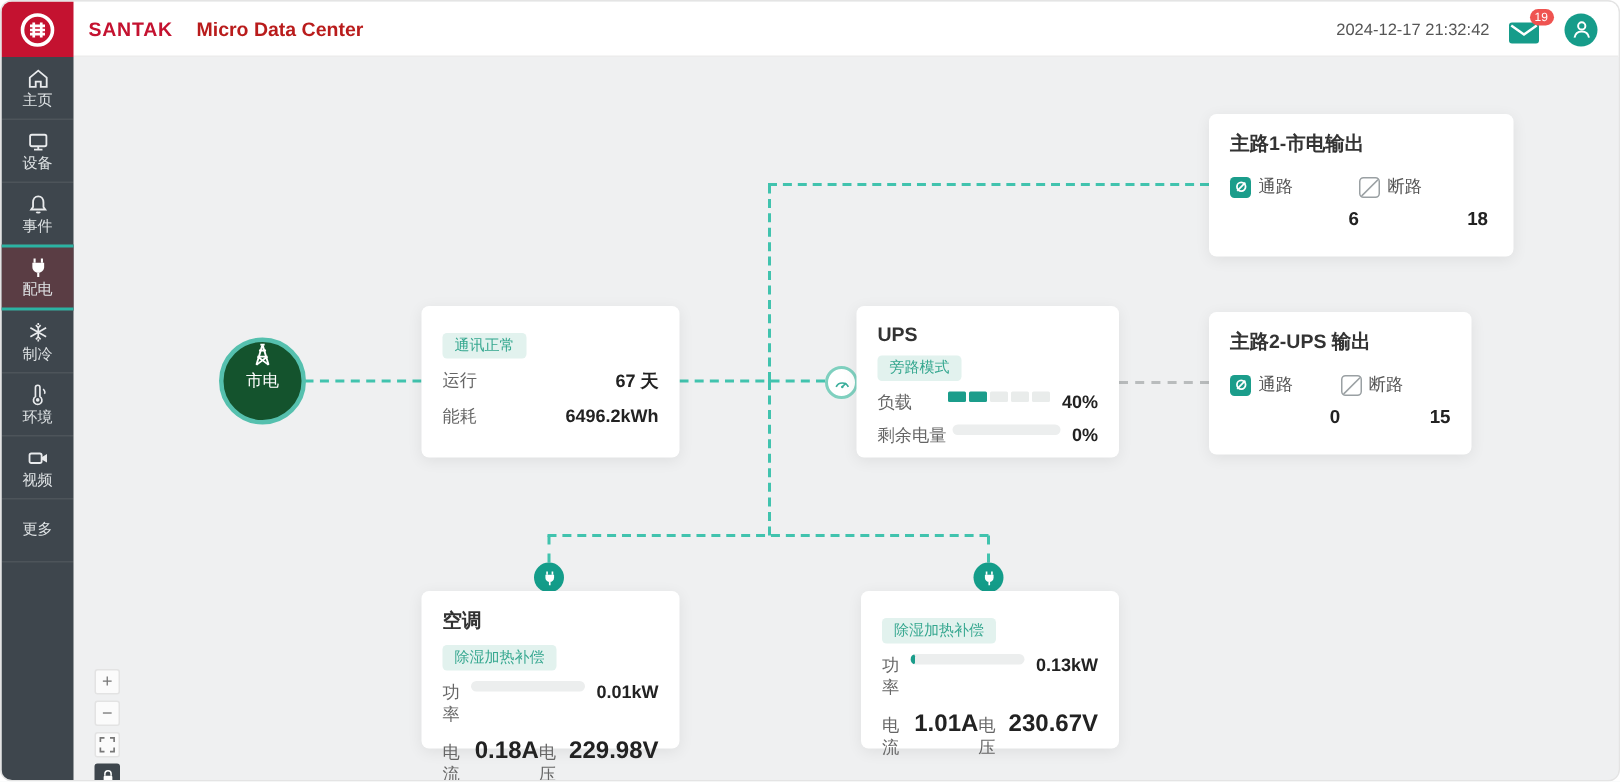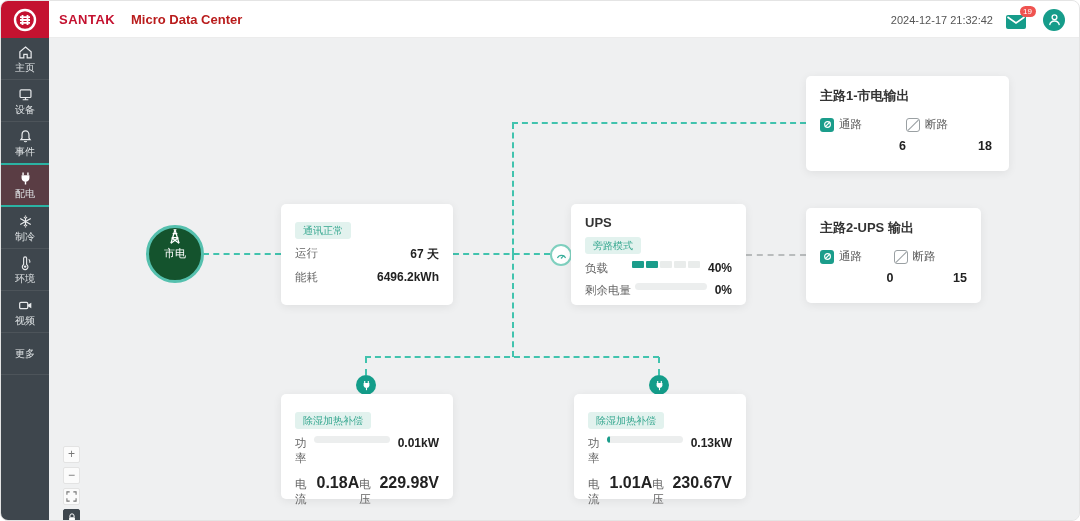--- a/index.html
+++ b/index.html
@@ -284,20 +284,21 @@
           <div class="shead">
             <span class="icon-break"></span>
             <span>断路</span>
           </div>
           <div class="sval">15</div>
         </div>
       </div>
     </div>
 
     <div class="card" style="left:232px;top:356px;width:172px;height:105px;">
+      <div class="title">空调</div>
       <span class="badge">除湿加热补偿</span>
       <div class="row">
         <span class="rlbl">功率</span>
         <span class="track ac-track">
             <i style="width: 0%;"></i>
           </span>
         <span class="rval">0.01kW</span>
       </div>
       <div class="pair-row">
         <span class="pair">

